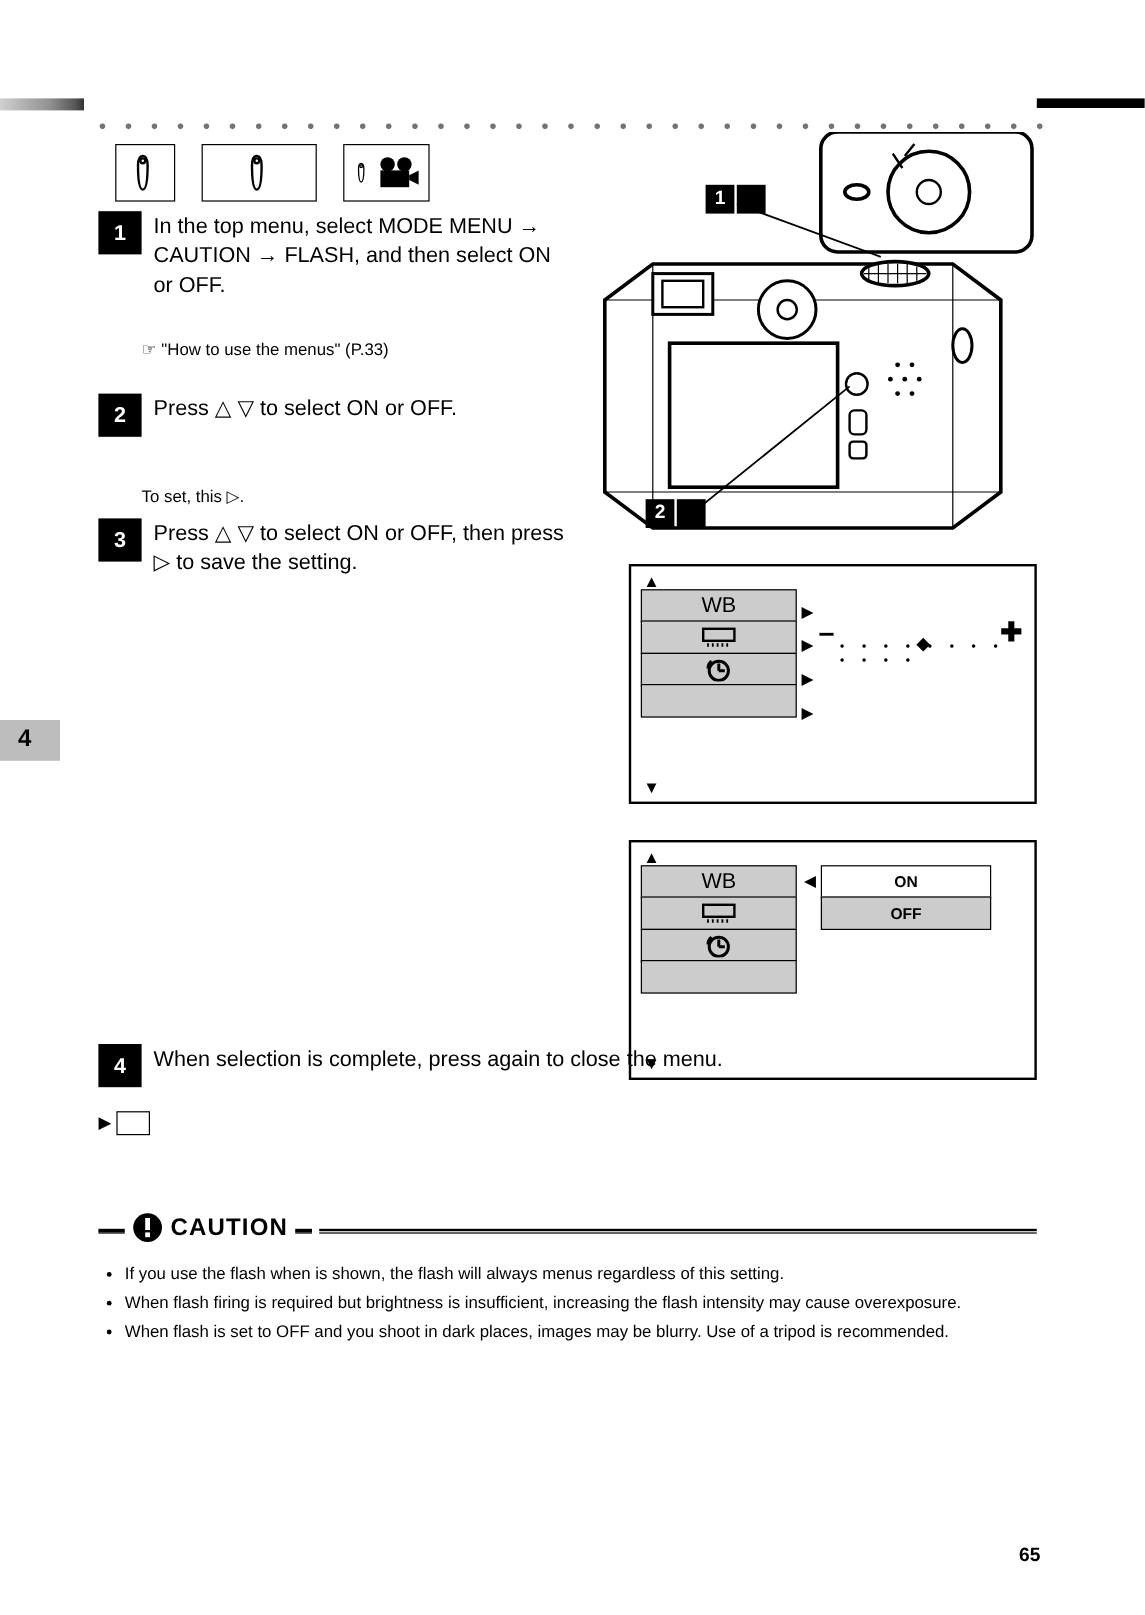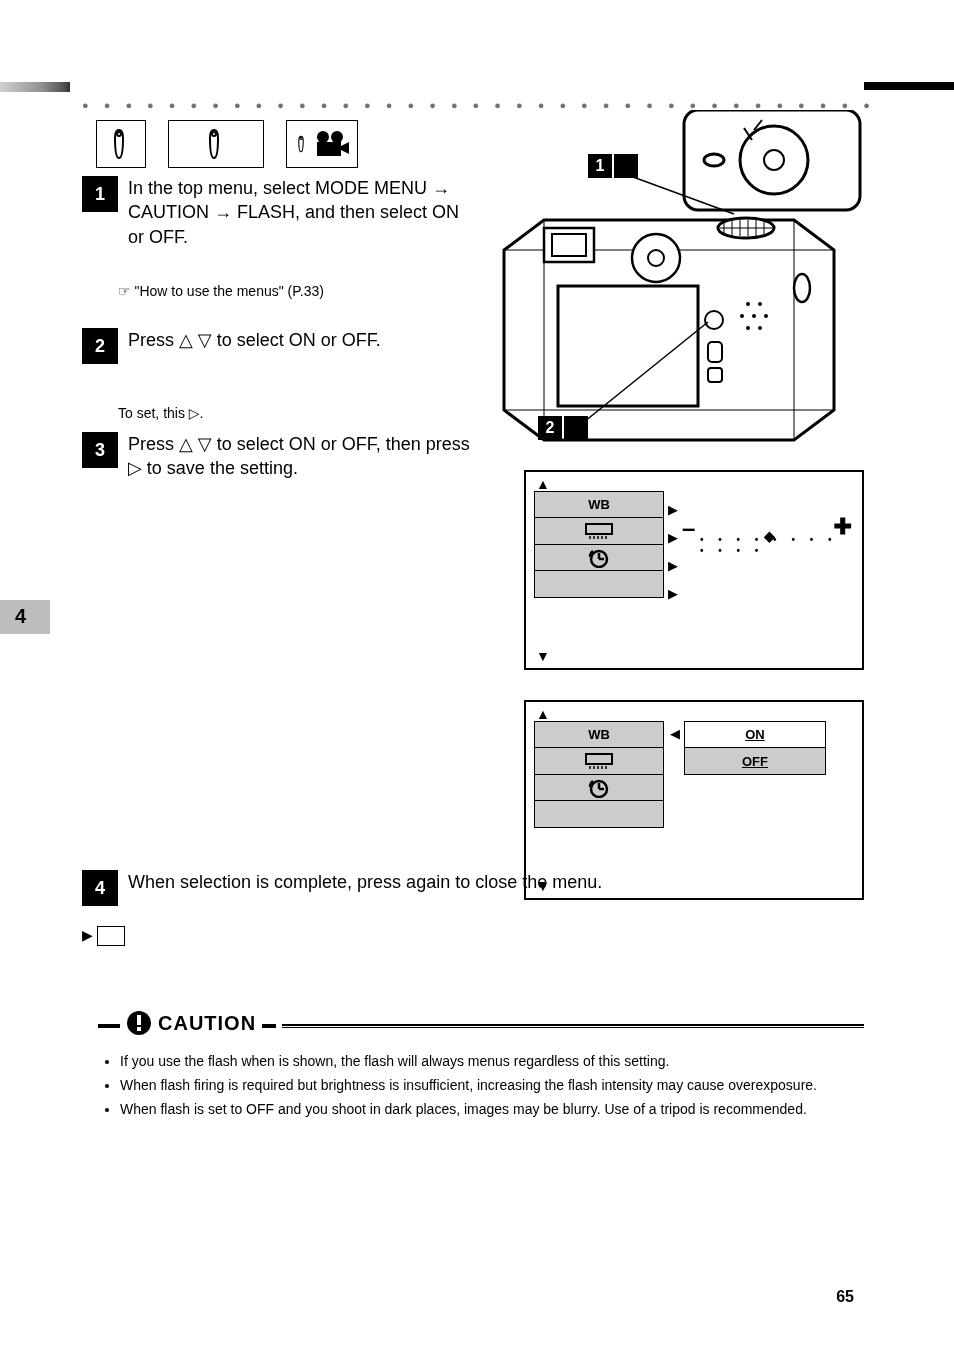--- a/index.html
+++ b/index.html
@@ -126,22 +126,22 @@
       width: 130px;
     }
     .menu-list .mi {
       border: 1.5px solid #000;
       height: 28px;
       margin-top: -1.5px;
       background: #ccc;
       display: flex;
       align-items: center;
       justify-content: center;
-      font-weight: bold;
-      font-size: 13px;
+      font-weight: normal;
+      font-size: 18px;
     }
     .menu .tri-sm-up { position: absolute; left: 10px; top: 4px; }
     .menu .tri-sm-down { position: absolute; left: 10px; bottom: 4px; }
     .menu .side-arrows {
       position: absolute;
       left: 142px;
       top: 24px;
       font-size: 13px;
       line-height: 28px;
     }
@@ -167,50 +167,49 @@
       border: 1.5px solid #000;
       width: 142px;
       height: 28px;
       margin-top: -1.5px;
       background: #ccc;
       display: flex;
       align-items: center;
       justify-content: center;
       font-weight: bold;
       font-size: 13px;
-      text-decoration: underline;
     }
     .submenu .smi.sel {
       background: #fff;
     }
     .left-arrow { position: absolute; left: 144px; top: 24px; font-size: 13px; }
     .caution-sec {
       position: absolute;
-      left: 98px;
+      left: 82px;
       right: 90px;
       top: 1010px;
     }
     .caution-head {
       display: flex;
       align-items: center;
       gap: 6px;
     }
     .eqbar { width: 22px; height: 0; border-top: 3px solid #000; border-bottom: 1px solid #000; margin-top: 6px; height: 3px; }
     .caution-label { font-weight: bold; font-size: 20px; letter-spacing: 1px; }
     .caution-line { flex: 1; height: 0; border-top: 2px solid #000; border-bottom: 1px solid #000; height: 4px; margin-top: 6px; }
     .caution-body {
       font-size: 14px;
       line-height: 1.7;
       margin-top: 14px;
       padding-left: 4px;
     }
     .caution-body li { list-style: disc; margin-left: 18px; }
     .pagenum {
       position: absolute;
-      right: 100px;
+      right: 87px;
       bottom: 40px;
       font-size: 16px;
       font-weight: bold;
     }
     .subnote {
       position: absolute;
       left: 82px;
       top: 924px;
       font-size: 14px;
       max-width: 780px;

